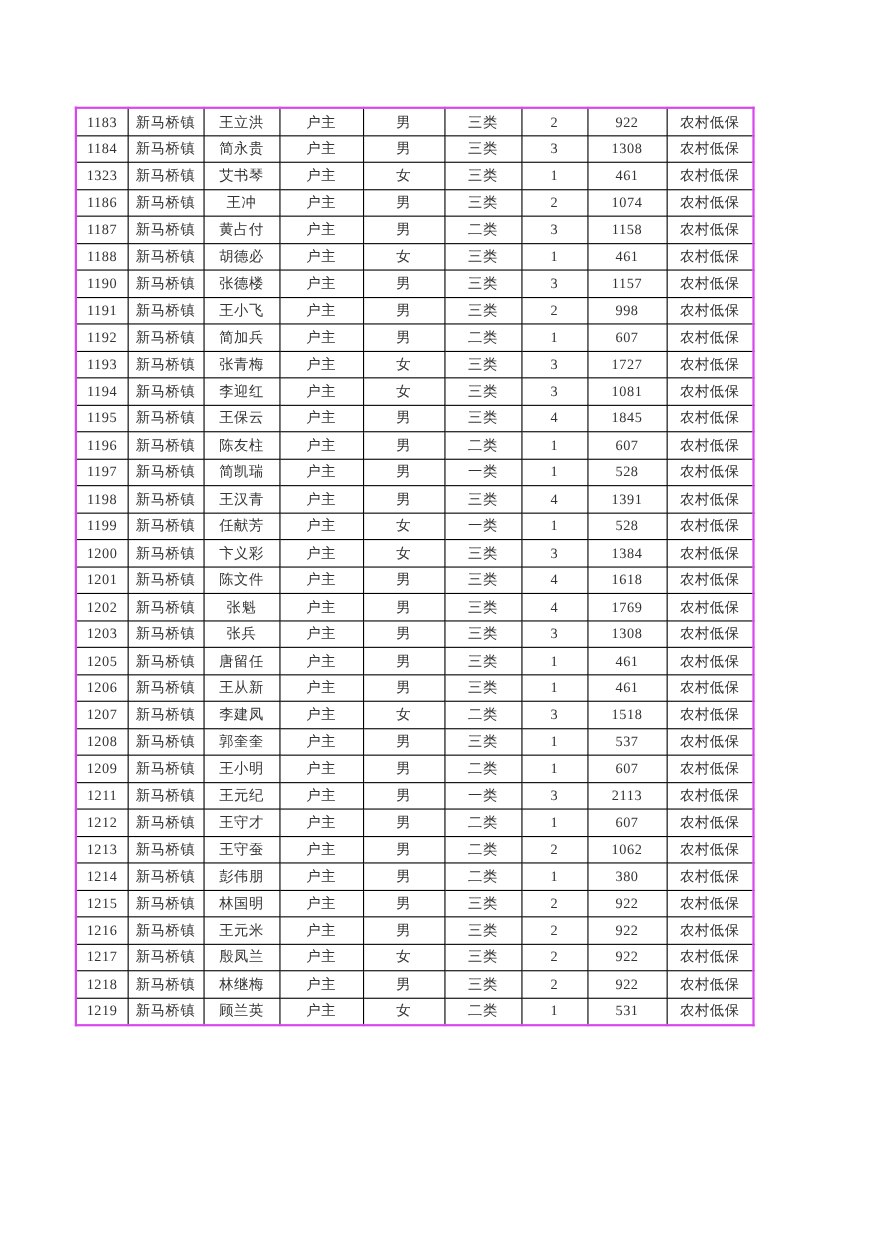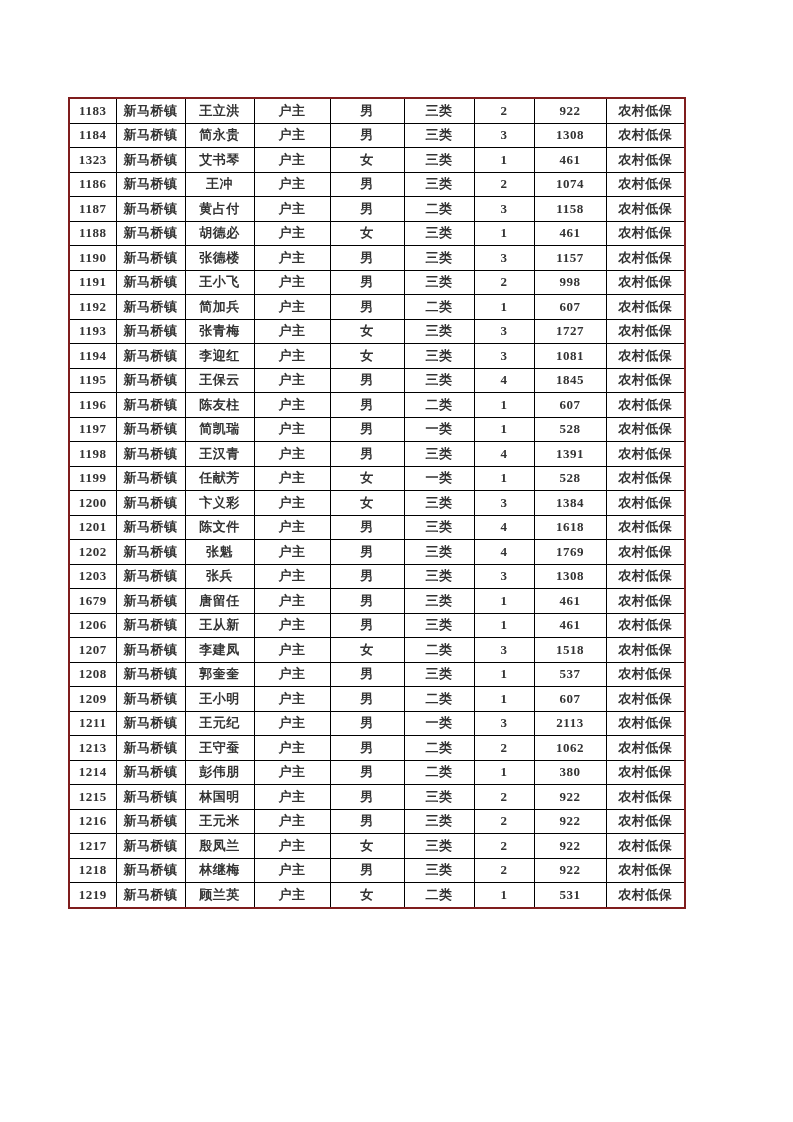--- a/index.html
+++ b/index.html
@@ -15,22 +15,21 @@
     overflow: hidden;
     font-family: "Liberation Serif", "DejaVu Serif", serif;
   }
   table.roster {
     position: absolute;
     left: 68px;
     top: 97px;
     width: 616px;
     border-collapse: collapse;
     table-layout: fixed;
-    border: 2px solid #7f1d1d;
-    font-weight: bold;
+    border: 2px solid #d946ef;
   }
   table.roster td {
     border: 1px solid #000000;
     height: 23.5px;
     padding: 0;
     text-align: center;
     vertical-align: middle;
     font-size: 13px;
     color: #333333;
     letter-spacing: 0.5px;
@@ -269,21 +268,21 @@
           <td>新马桥镇</td>
           <td>张兵</td>
           <td>户主</td>
           <td>男</td>
           <td>三类</td>
           <td>3</td>
           <td>1308</td>
           <td>农村低保</td>
         </tr>
         <tr>
-          <td>1679</td>
+          <td>1205</td>
           <td>新马桥镇</td>
           <td>唐留任</td>
           <td>户主</td>
           <td>男</td>
           <td>三类</td>
           <td>1</td>
           <td>461</td>
           <td>农村低保</td>
         </tr>
         <tr>
@@ -332,20 +331,31 @@
         </tr>
         <tr>
           <td>1211</td>
           <td>新马桥镇</td>
           <td>王元纪</td>
           <td>户主</td>
           <td>男</td>
           <td>一类</td>
           <td>3</td>
           <td>2113</td>
+          <td>农村低保</td>
+        </tr>
+        <tr>
+          <td>1212</td>
+          <td>新马桥镇</td>
+          <td>王守才</td>
+          <td>户主</td>
+          <td>男</td>
+          <td>二类</td>
+          <td>1</td>
+          <td>607</td>
           <td>农村低保</td>
         </tr>
         <tr>
           <td>1213</td>
           <td>新马桥镇</td>
           <td>王守蚕</td>
           <td>户主</td>
           <td>男</td>
           <td>二类</td>
           <td>2</td>

